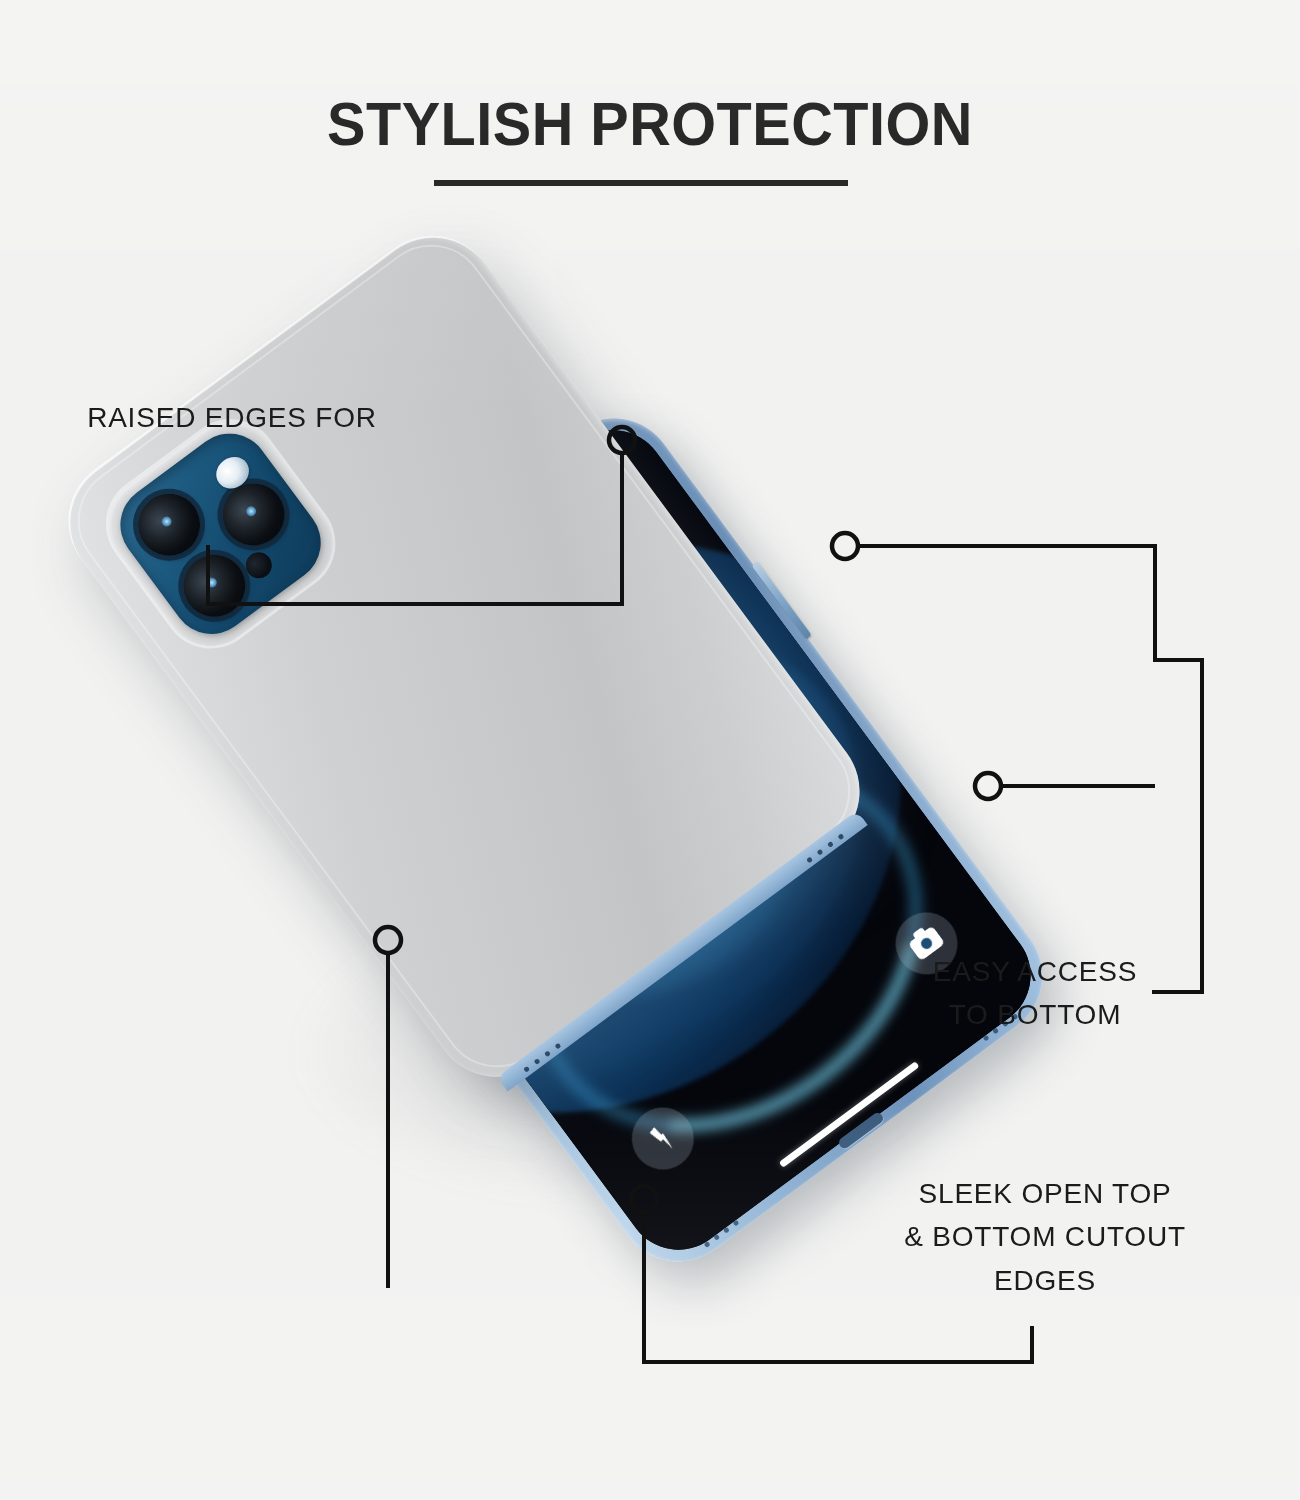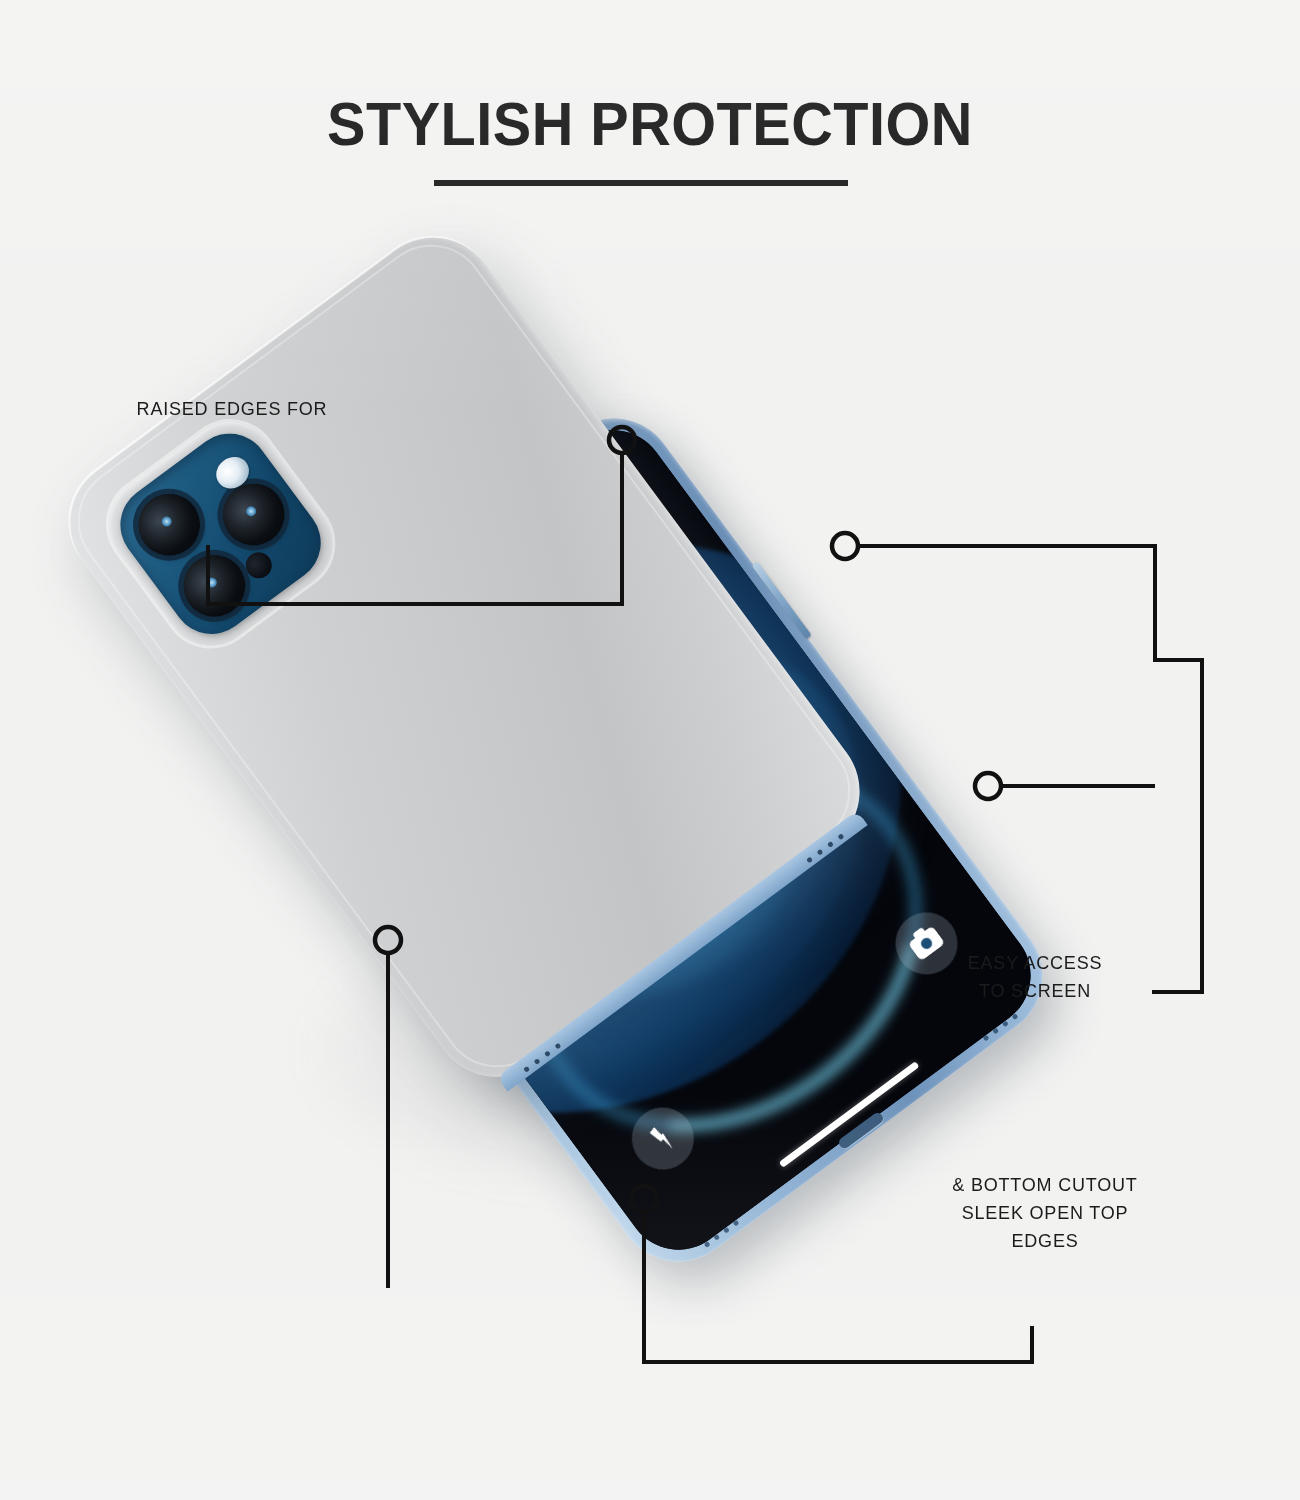--- a/index.html
+++ b/index.html
@@ -31,21 +31,21 @@
   .title-rule {
     position:absolute; top:180px; left:434px;
     width:414px; height:6px; background:#111;
   }
 
   
   .callout-label {
     position:absolute;
     font-family:"Liberation Sans", sans-serif;
     font-weight:300;
-    font-size:18px;
+    font-size:28px;
     line-height:1.55;
     letter-spacing:0.8px;
     color:#1b1b1b;
     text-align:center;
     white-space:nowrap;
   }
   .callout-label .ln { display:block; }
 
   #label-raised-edges { left:32px;  top:396px;  width:400px; }
   #label-buttons      { left:880px; top:950px;  width:310px; }
@@ -452,23 +452,23 @@
       <circle cx="388" cy="940" r="13"></circle>
     </g>
   </svg>
 
   <div class="callout-label" id="label-raised-edges">
     <span class="ln">RAISED EDGES FOR</span>
   </div>
 
   <div class="callout-label" id="label-buttons">
     <span class="ln">EASY ACCESS</span>
-    <span class="ln">TO SCREEN</span>
+    <span class="ln">TO BOTTOM</span>
   </div>
 
   <div class="callout-label" id="label-cutout">
+    <span class="ln">SLEEK OPEN TOP</span>
     <span class="ln">&amp; BOTTOM CUTOUT</span>
-    <span class="ln">SLEEK OPEN TOP</span>
     <span class="ln">EDGES</span>
   </div>
 
 
 </div>
 
 </body></html>

